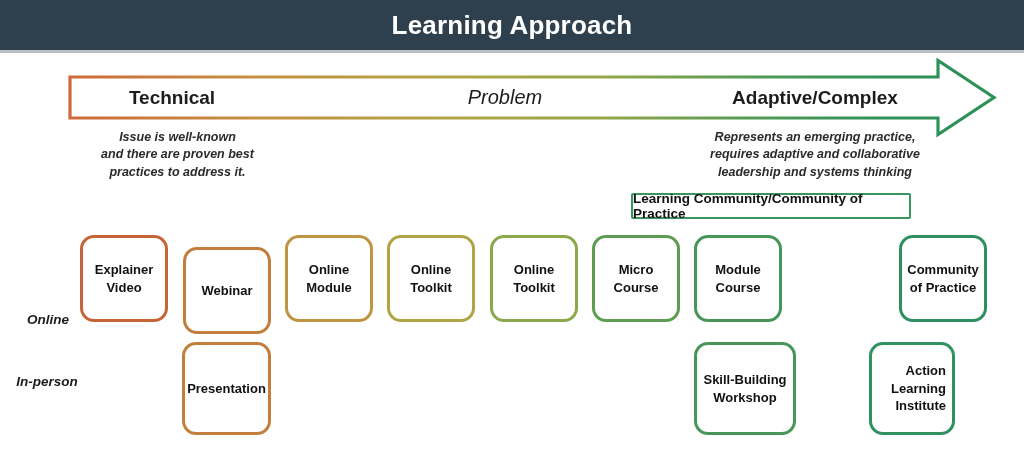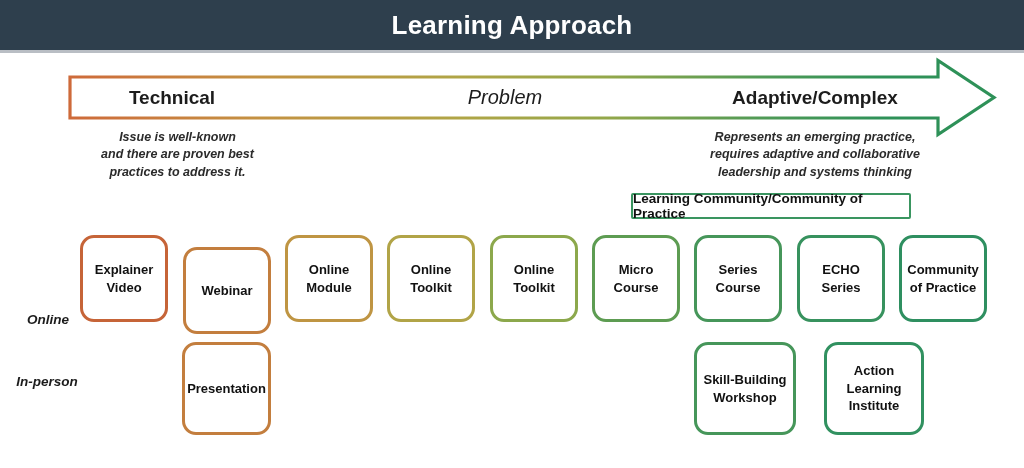--- a/index.html
+++ b/index.html
@@ -102,32 +102,29 @@
   <div class="mbox r1" style="left: 387px; border-color: rgb(177, 164, 71);">
       <span>Online Toolkit</span>
     </div>
   <div class="mbox r1" style="left: 490px; border-color: rgb(140, 168, 76);">
       <span>Online Toolkit</span>
     </div>
   <div class="mbox r1" style="left: 592px; border-color: rgb(93, 156, 82);">
       <span>Micro Course</span>
     </div>
   <div class="mbox r1" style="left: 694px; border-color: rgb(70, 150, 90);">
-      <span>Series Course</span>
-    </div>
-  <div class="mbox r1" style="left: 797px; border-color: rgb(55, 146, 94);">
-      <span>ECHO Series</span>
+      <span>Module Course</span>
     </div>
   <div class="mbox r1" style="left: 899px; border-color: rgb(46, 143, 96);">
       <span>Community of Practice</span>
     </div>
 
   <div class="mbox r2" style="left: 182px; width: 89px; border-color: rgb(195, 126, 62);">
       <span>Presentation</span>
     </div>
   <div class="mbox r2" style="left: 694px; width: 102px; border-color: rgb(70, 150, 90);">
       <span>Skill-Building Workshop</span>
     </div>
-  <div class="mbox r2" style="left: 824px; width: 100px; border-color: rgb(49, 145, 96);">
+  <div class="mbox r2" style="left: 869px; width: 86px; border-color: rgb(49, 145, 96); text-align: right;">
       <span>Action Learning Institute</span>
     </div>
 
 </div>
 
 </body></html>

